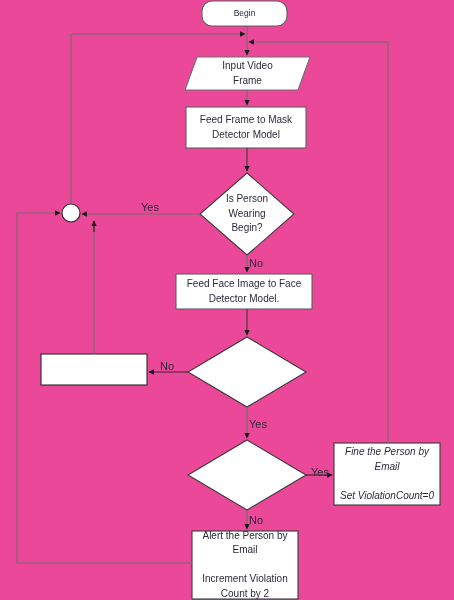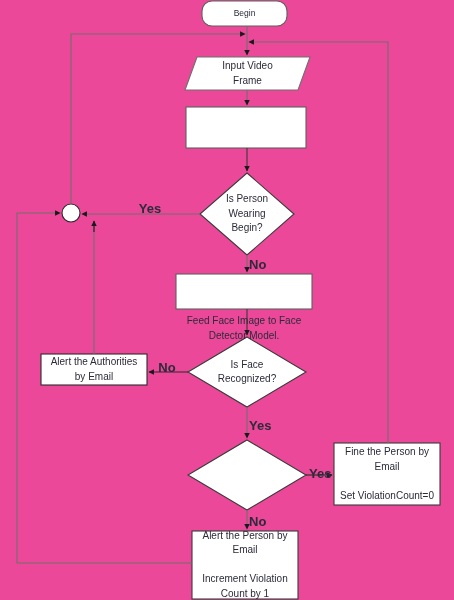--- a/index.html
+++ b/index.html
@@ -33,24 +33,23 @@
     text-align: center;
     color: #2b2b3a;
     font-size: 10px;
     line-height: 1.45;
     pointer-events: none;
     white-space: pre-line;
   }
   .edge-label {
     position: absolute;
     color: #2b2b3a;
-    font-size: 13px;
+    font-size: 11px;
     line-height: 1;
     text-align: center;
-    font-weight: bold;
   }
   .n-begin { font-size: 8.5px; }
 </style>
 </head>
 <body>
 
 <div id="flow-root">
 
   <svg id="flow-svg" viewBox="0 0 454 600">
     <defs>
@@ -118,45 +117,43 @@
     </g>
 
     <path d="M 94 232 L 94 221" stroke="#1a1a1a" stroke-width="1.1" fill="none" marker-end="url(#arrow)"></path>
   </svg>
 
   <div class="node-label n-begin" style="left:202px; top:1px; width:85px; height:25px;">Begin</div>
 
   <div class="node-label" style="left:190px; top:57px; width:115px; height:33px;">Input Video
 Frame</div>
 
+  <div class="node-label" style="left:186px; top:107px; width:120px; height:41px;">Feed Frame to Mask
+Detector Model</div>
 
   <div class="node-label" style="left:207px; top:186px; width:80px; height:56px;">Is Person
 Wearing
 Begin?</div>
 
-  <div class="node-label" style="left:176px; top:274px; width:136px; height:35px;margin-top:37px;">Feed Face Image to Face
+  <div class="node-label" style="left:176px; top:274px; width:136px; height:35px;">Feed Face Image to Face
 Detector Model.</div>
 
-  <div class="node-label" style="left:197px; top:352px; width:100px; height:40px;">Is Face
-Recognized?</div>
-
-  <div class="node-label" style="left:41px; top:354px; width:106px; height:31px;">Alert the Authorities
-by Email</div>
 
 
-  <div class="node-label" style="left:334px; top:443px; width:106px; height:62px;">Fine the Person by
+
+  <div class="node-label" style="left:334px; top:443px; width:106px; height:62px;font-style:italic;">Fine the Person by
 Email
 
 Set ViolationCount=0</div>
 
   <div class="node-label" style="left:192px; top:531px; width:106px; height:68px;">Alert the Person by
 Email
 
 Increment Violation
-Count by 1</div>
+Count by 2</div>
 
   <div class="edge-label" style="left:138px; top:202px; width:24px;">Yes</div>
 
   <div class="edge-label" style="left:249px; top:258px; width:18px; text-align:left;">No</div>
 
   <div class="edge-label" style="left:157px; top:361px; width:20px;">No</div>
 
   <div class="edge-label" style="left:249px; top:419px; width:22px; text-align:left;">Yes</div>
 
   <div class="edge-label" style="left:309px; top:467px; width:22px;">Yes</div>

